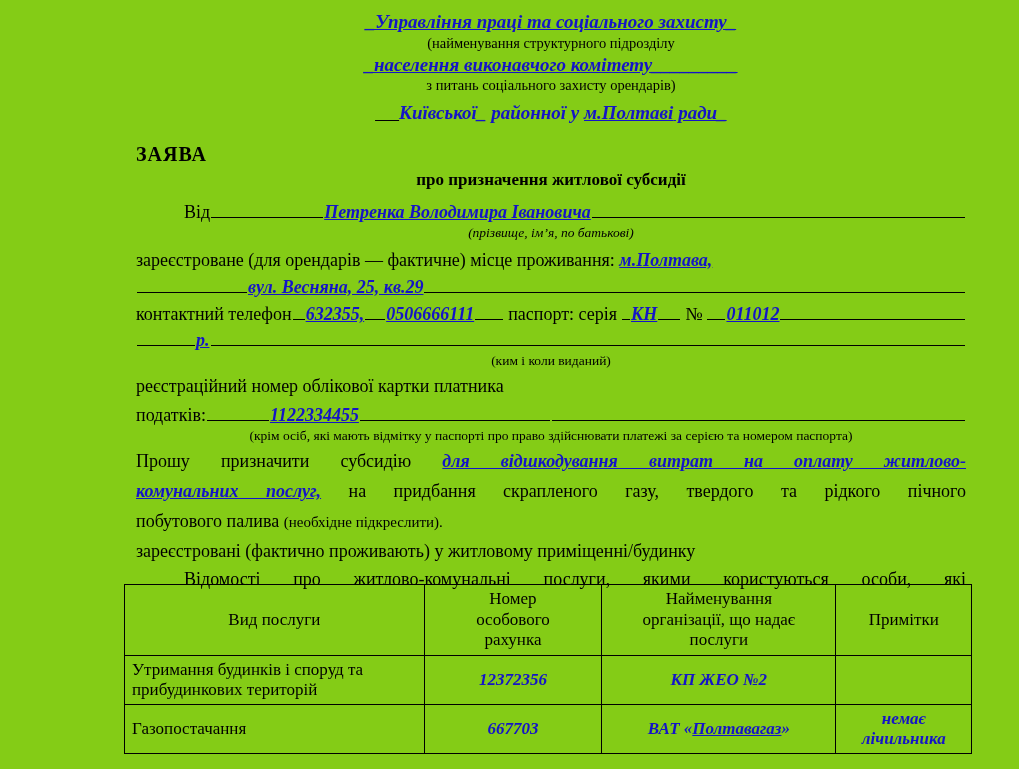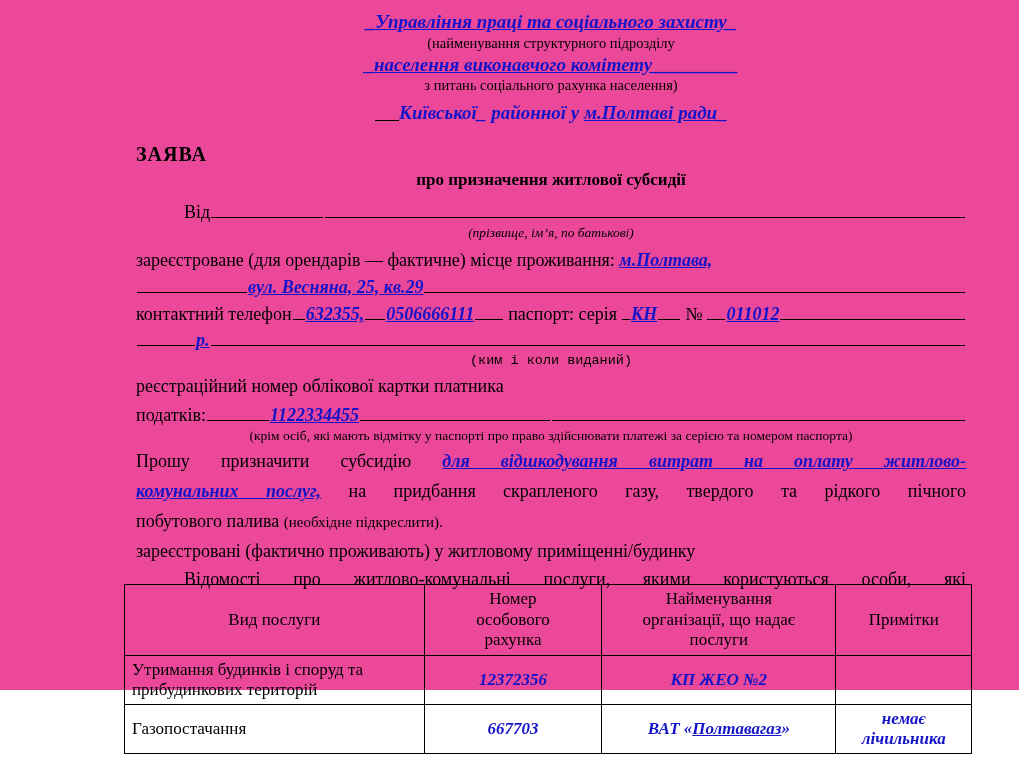--- a/index.html
+++ b/index.html
@@ -10,22 +10,22 @@
   body {
     width: 1019px;
     height: 769px;
     font-family: "Liberation Serif", serif;
     color: #000000;
     overflow: hidden;
   }
   .page {
     position: relative;
     width: 1019px;
-    height: 690px;
-    background: #ec4899;
+    height: 769px;
+    background: #84cc16;
   }
   .sheet {
     position: absolute;
     left: 136px;
     top: 10px;
     width: 830px;
   }
   .fill {
     color: #1414c8;
     font-weight: bold;
@@ -126,32 +126,33 @@
   <div class="sheet">
 
     <div>
       <div class="hdr-line">
         <span class="fill-u">_Управління праці та соціального захисту_</span>
       </div>
       <div class="hdr-small">(найменування структурного підрозділу</div>
       <div class="hdr-line">
         <span class="fill-u">_населення виконавчого комітету_________</span>
       </div>
-      <div class="hdr-small">з питань соціального рахунка населення)</div>
+      <div class="hdr-small">з питань соціального захисту орендарів)</div>
       <div class="hdr-line" style="margin-top:6px;">
         <span class="u">__ </span><span class="fill">Київської_ районної у </span><span class="fill-u">м.Полтаві</span><span class="fill u"> ради_</span>
       </div>
     </div>
 
     <div class="title">ЗАЯВА</div>
     <div class="subtitle">про призначення житлової субсидії</div>
 
     <div class="row-flex" style="margin-top:10px;">
       <span class="seg" style="margin-left:48px;">Від</span>
       <span class="grow-u" style="max-width:112px;"></span>
+      <span class="fill-u nowrap">Петренка  Володимира  Івановича</span>
       <span class="grow-u"></span>
     </div>
     <div class="tiny" style="margin-top:2px;font-style:italic;">(прізвище, ім’я, по батькові)</div>
 
     <div class="body-line" style="margin-top:8px;">
       <span>зареєстроване   (для   орендарів   —   фактичне)   місце   проживання:</span>
       <span class="fill-u">м.Полтава,</span>
     </div>
     <div class="row-flex" style="margin-top:2px;">
       <span class="grow-u" style="max-width:110px;"></span>
@@ -174,21 +175,21 @@
       <span class="grow-u" style="max-width:18px;"></span>
       <span class="fill-u nowrap">011012</span>
       <span class="grow-u"></span>
     </div>
 
     <div class="row-flex" style="margin-top:3px;">
       <span class="grow-u" style="max-width:58px;"></span>
         <span class="fill-u nowrap">р.</span>
       <span class="grow-u"></span>
     </div>
-    <div class="tiny" style="margin-top:2px;font-family:Liberation Mono, monospace;">(ким і коли виданий)</div>
+    <div class="tiny" style="margin-top:2px;">(ким і коли виданий)</div>
 
     <div class="body-line" style="margin-top:6px;">реєстраційний номер облікової картки платника</div>
     <div class="row-flex" style="margin-top:4px;">
       <span>податків:</span>
       <span class="grow-u" style="max-width:62px;"></span>
       <span class="fill-u nowrap">1122334455</span>
       <span class="grow-u" style="max-width:190px;"></span>
       <span class="grow-u"></span>
     </div>
     <div class="tiny" style="margin-top:2px;">(крім осіб, які мають відмітку у паспорті про право здійснювати платежі за серією та номером паспорта)</div>

